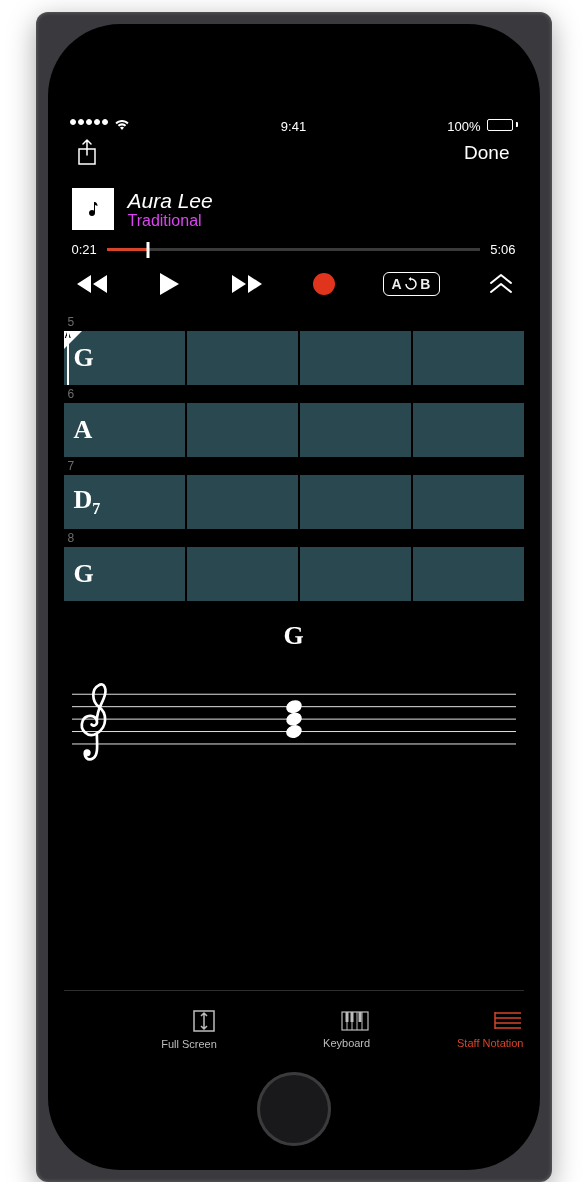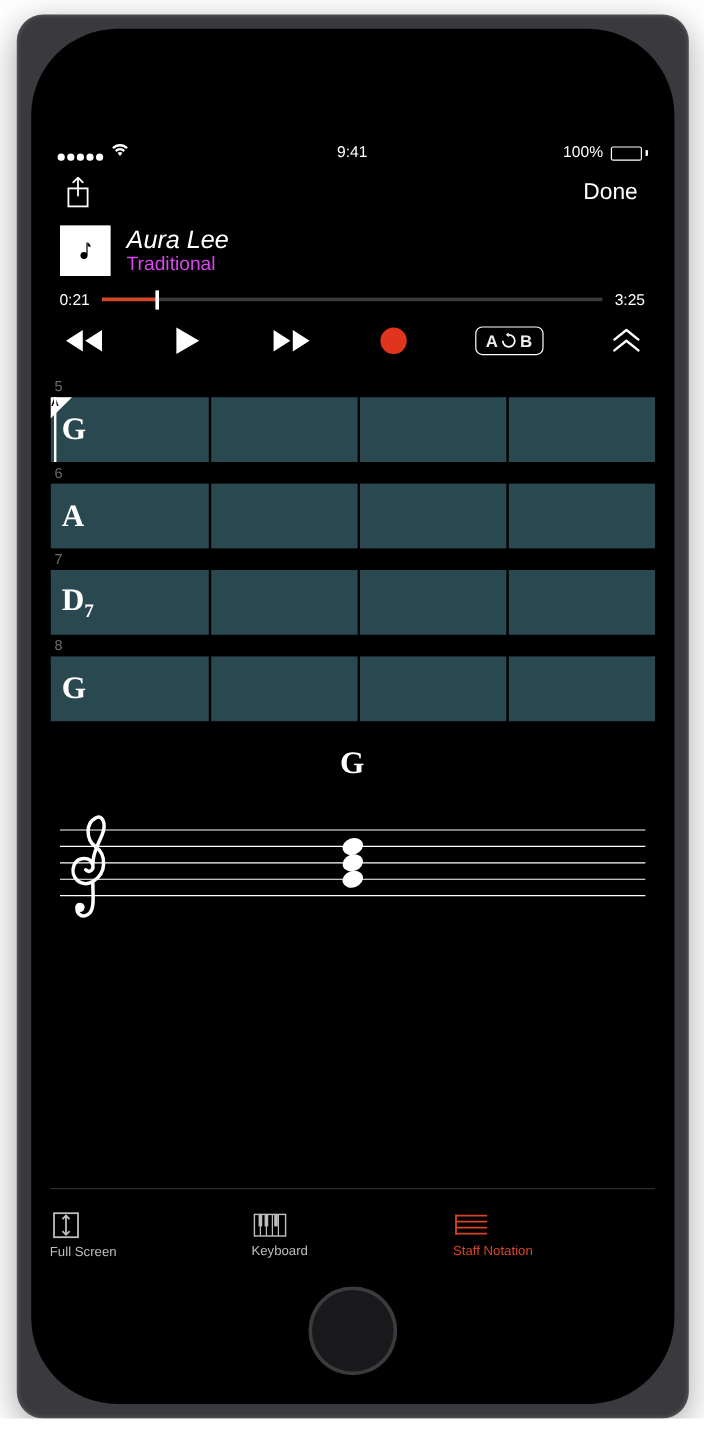--- a/index.html
+++ b/index.html
@@ -5,24 +5,24 @@
   * { margin: 0; padding: 0; box-sizing: border-box; -webkit-font-smoothing: antialiased; }
   body {
     background: #fff;
     font-family: -apple-system, "Helvetica Neue", Helvetica, Arial, sans-serif;
     display: flex;
     justify-content: center;
     padding-top: 12px;
   }
   
   .phone {
-    width: 560px;
+    width: 516px;
     height: 1170px;
     background: #3a3a3e;
-    border-radius: 22px;
+    border-radius: 12px;
     padding: 12px;
     box-shadow: 0 8px 28px rgba(0,0,0,.35), inset 0 0 4px rgba(255,255,255,.25);
     position: relative;
   }
   .phone-inner {
     width: 100%; height: 100%;
     background: #000;
     border-radius: 72px;
     padding: 90px 16px 110px 16px;
     position: relative;
@@ -67,41 +67,41 @@
   
   .status-bar {
     height: 24px;
     display: flex;
     align-items: center;
     justify-content: space-between;
     font-size: 13px;
     color: #fff;
     padding: 0 6px;
   }
-  .status-left, .status-right { display: flex; align-items: flex-end; gap: 6px; }
+  .status-left, .status-right { display: flex; align-items: flex-start; gap: 6px; }
   .status-center { position: absolute; left: 50%; transform: translateX(-50%); font-weight: 500; }
   .dots { display: flex; gap: 2px; }
   .dots i {
     width: 6px; height: 6px; border-radius: 50%;
     border: 1px solid #fff;
   }
   .dots i.f { background: #fff; }
   .battery { display: flex; align-items: center; gap: 3px; }
   .battery-body {
     width: 26px; height: 12px;
     border: 1px solid #fff; border-radius: 2px;
     padding: 1px;
   }
   .battery-fill { width: 100%; height: 100%; background: #fff; }
   .battery-cap { width: 2px; height: 5px; background: #fff; border-radius: 0 1px 1px 0; }
   
   .nav-bar {
     height: 46px;
     display: flex;
-    align-items: center;
+    align-items: flex-start;
     justify-content: space-between;
     padding: 0 8px;
   }
   .share-btn { width: 30px; height: 30px; display: flex; align-items: center; justify-content: center; }
   .done-btn { color: #fff; font-size: 19px; font-weight: 500; padding: 4px 6px; }
   
   .song-header {
     display: flex;
     align-items: center;
     gap: 14px;
@@ -199,21 +199,21 @@
   .tab-bar {
     height: 70px;
     border-top: 1px solid #2e2e2e;
     display: flex;
     justify-content: space-around;
     align-items: center;
     padding-top: 6px;
   }
   .tab {
     flex: 1;
-    display: flex; flex-direction: column; align-items: flex-start; gap: 4px;
+    display: flex; flex-direction: column; align-items: flex-end; gap: 4px;
     color: #bdbdbd; font-size: 11px;
   }
   .tab.active { color: #d6442a; }
   .tab svg { display: block; }
 </style>
 </head>
 <body>
 
 <div class="phone">
   <div class="sensor"></div>
@@ -271,21 +271,21 @@
           <div class="song-subtitle">Traditional</div>
         </div>
       </div>
 
       <div class="progress-row">
         <span>0:21</span>
         <div class="track">
           <div class="track-fill" style="width: 11%;"></div>
           <div class="track-knob" style="left: 11%;"></div>
         </div>
-        <span>3:25</span>
+        <span>5:06</span>
       </div>
 
       <div class="transport">
         <div class="t-btn">
           <svg width="36" height="24" viewBox="0 0 36 24">
             <path d="M17 3 L3 12 L17 21 Z M33 3 L19 12 L33 21 Z" fill="#fff"></path>
           </svg>
         </div>
         <div class="t-btn">
           <svg width="24" height="26" viewBox="0 0 24 26">

